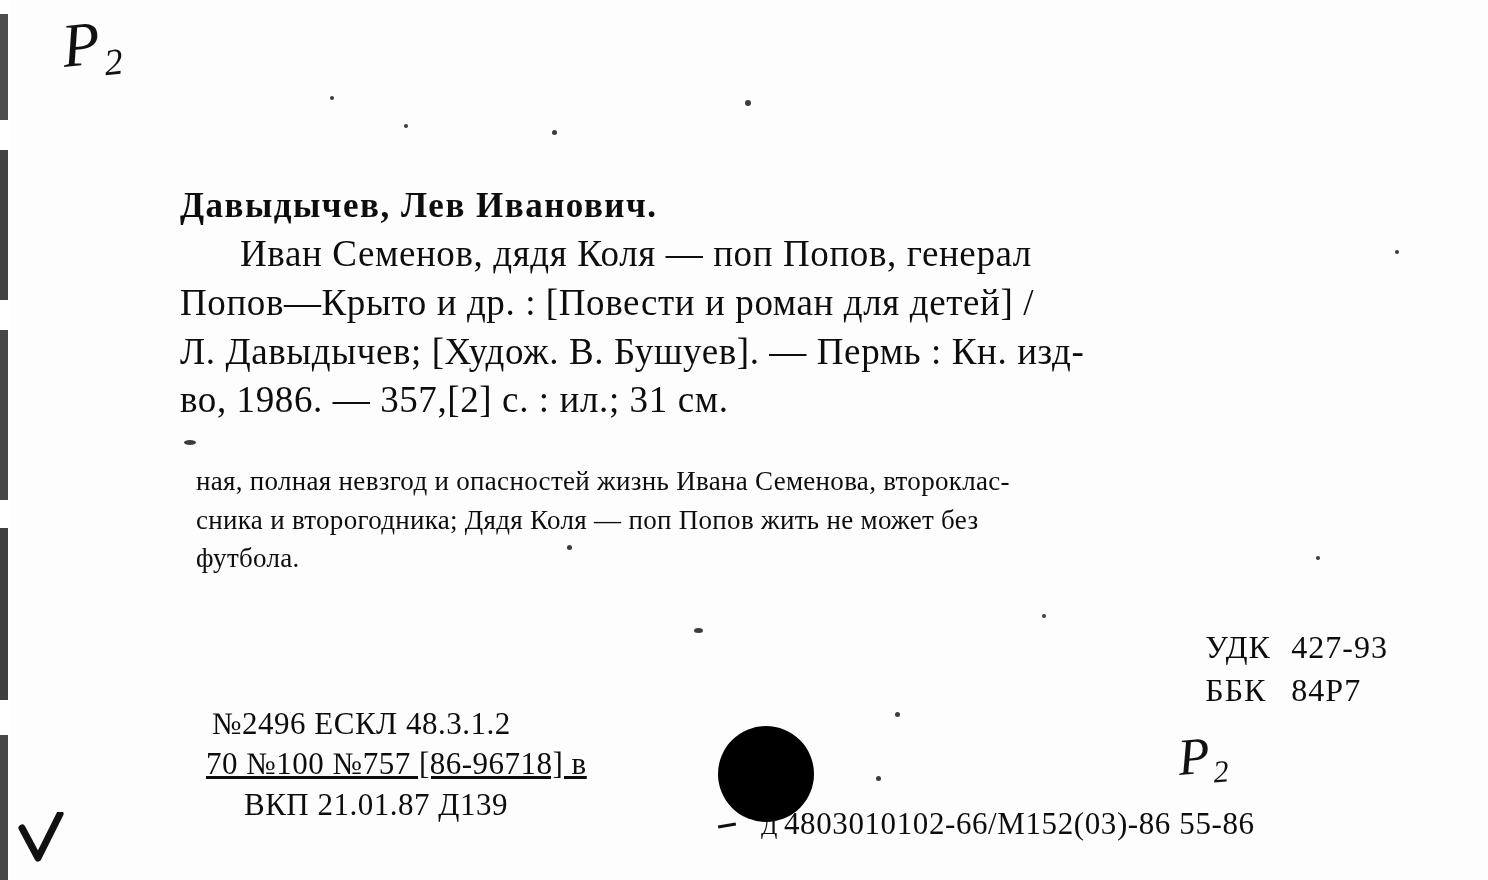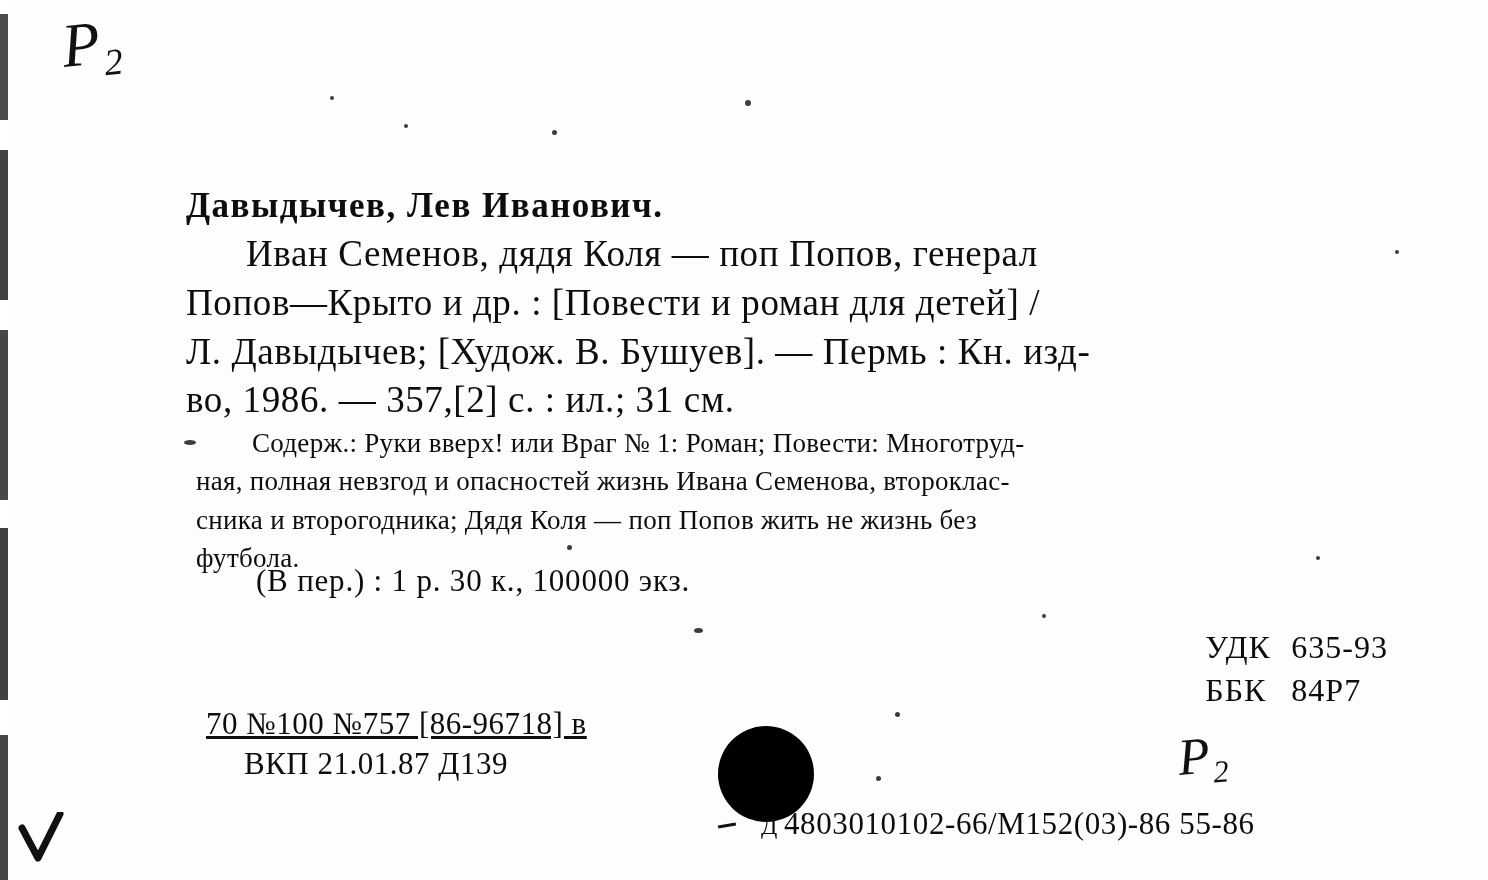--- a/index.html
+++ b/index.html
@@ -79,21 +79,21 @@
     position: absolute;
     left: 18px;
     top: 812px;
     width: 46px;
     height: 52px;
   }
 
   
   .main-entry {
     position: absolute;
-    left: 186px;
+    left: 180px;
     top: 186px;
     width: 1196px;
   }
   .author-line {
     font-weight: bold;
     font-size: 35px;
     letter-spacing: 1.5px;
     margin-bottom: 4px;
   }
   .title-block {
@@ -218,38 +218,38 @@
     <div class="author-line">Давыдычев, Лев Иванович.</div>
     <div class="title-block">
       <span class="indent"></span><span>Иван Семенов, дядя Коля — поп Попов, генерал</span><br>
       <span>Попов—Крыто и др. : [Повести и роман для детей] /</span><br>
       <span>Л. Давыдычев; [Худож. В. Бушуев]. — Пермь : Кн. изд-</span><br>
       <span>во, 1986. — 357,[2] с. : ил.; 31 см.</span>
     </div>
   </div>
 
   <div class="contents-block">
-    <span class="indent"></span><span>Содерж.: Руки вверх! или Враг № 1: Роман; Повести: Многотруд-</span><br>
+    <span class="indent"></span><br>
     <span>ная, полная невзгод и опасностей жизнь Ивана Семенова, второклас-</span><br>
-    <span>сника и второгодника; Дядя Коля — поп Попов жить не жизнь без</span><br>
+    <span>сника и второгодника; Дядя Коля — поп Попов жить не может без</span><br>
     <span>футбола.</span>
   </div>
 
-  <div class="price-line">(В пер.) : 1 р. 30 к., 100000 экз.</div>
 
   <div class="codes">
     <div class="row">
-      <span class="label">УДК</span><span>635-93</span>
+      <span class="label">УДК</span><span>427-93</span>
     </div>
     <div class="row">
       <span class="label">ББК</span><span>84Р7</span>
     </div>
   </div>
 
   <div class="stamp-block">
+    <div>№2496 ЕСКЛ 48.3.1.2</div>
     <div class="row2">70 №100 №757 [86-96718] в</div>
     <div class="row3">ВКП 21.01.87 Д139</div>
   </div>
 
   <div class="blob"></div>
   <div class="isbn-dash"></div>
 
   <div class="isbn-line">
     <span class="d-prefix">Д</span><span>4803010102-66/М152(03)-86  55-86</span>
   </div>

